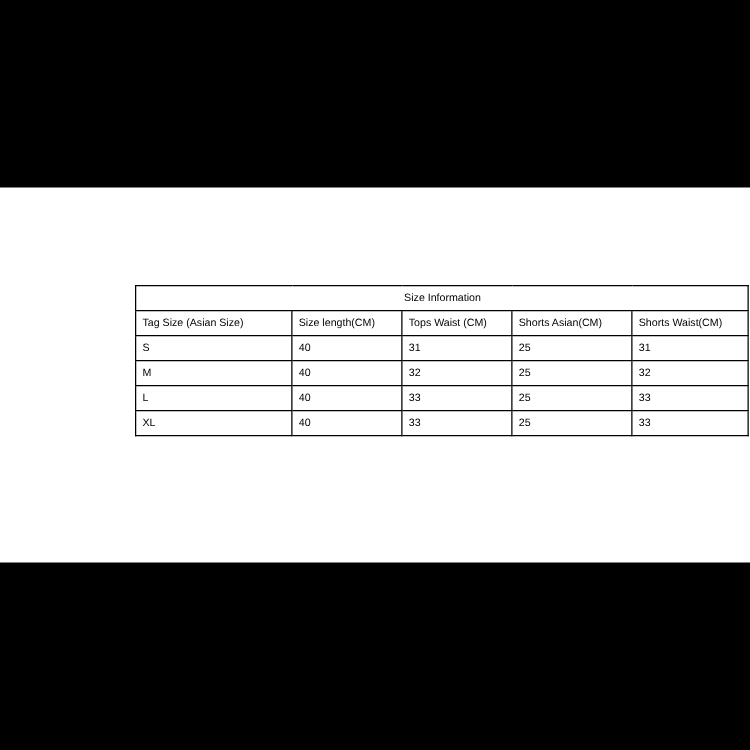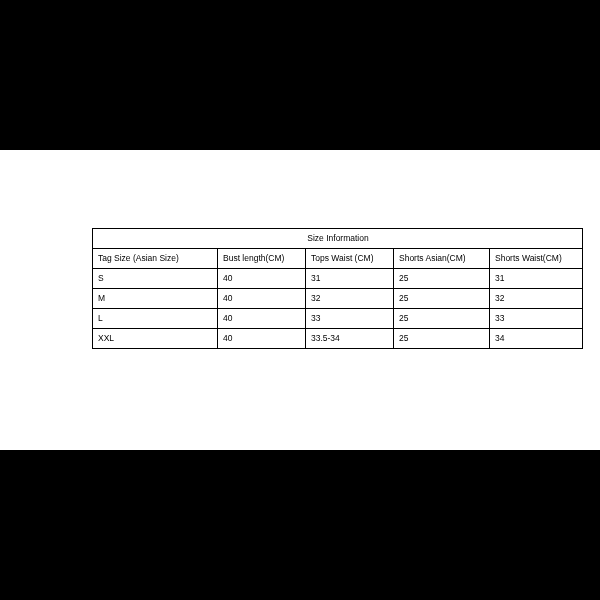--- a/index.html
+++ b/index.html
@@ -22,21 +22,21 @@
   #white-band {
     position: absolute;
     left: 0;
     top: 150px;
     width: 600px;
     height: 300px;
     background: #ffffff;
   }
   #table-wrap {
     position: absolute;
-    left: 52px;
+    left: 68px;
     top: 228px;
     width: 490px;
     padding-left: 40px;
   }
   table.size-table {
     border-collapse: collapse;
     width: 490px;
     table-layout: fixed;
     background: #ffffff;
   }
@@ -75,21 +75,21 @@
           <col class="c2">
           <col class="c3">
           <col class="c4">
       </colgroup>
       <tbody>
         <tr>
           <td class="title-cell" colspan="5">Size Information</td>
         </tr>
         <tr>
           <td>Tag Size (Asian Size)</td>
-          <td>Bust length(CM)</td>
+          <td>Size length(CM)</td>
           <td>Tops Waist (CM)</td>
           <td>Shorts Asian(CM)</td>
           <td>Shorts Waist(CM)</td>
         </tr>
         <tr>
           <td>S</td>
           <td>40</td>
           <td>31</td>
           <td>25</td>
           <td>31</td>
@@ -102,22 +102,22 @@
           <td>32</td>
         </tr>
         <tr>
           <td>L</td>
           <td>40</td>
           <td>33</td>
           <td>25</td>
           <td>33</td>
         </tr>
         <tr>
-          <td>XXL</td>
+          <td>XL</td>
           <td>40</td>
-          <td>33.5-34</td>
+          <td>33</td>
           <td>25</td>
-          <td>34</td>
+          <td>33</td>
         </tr>
       </tbody>
     </table>
   </div>
 </div>
 
 </body></html>

